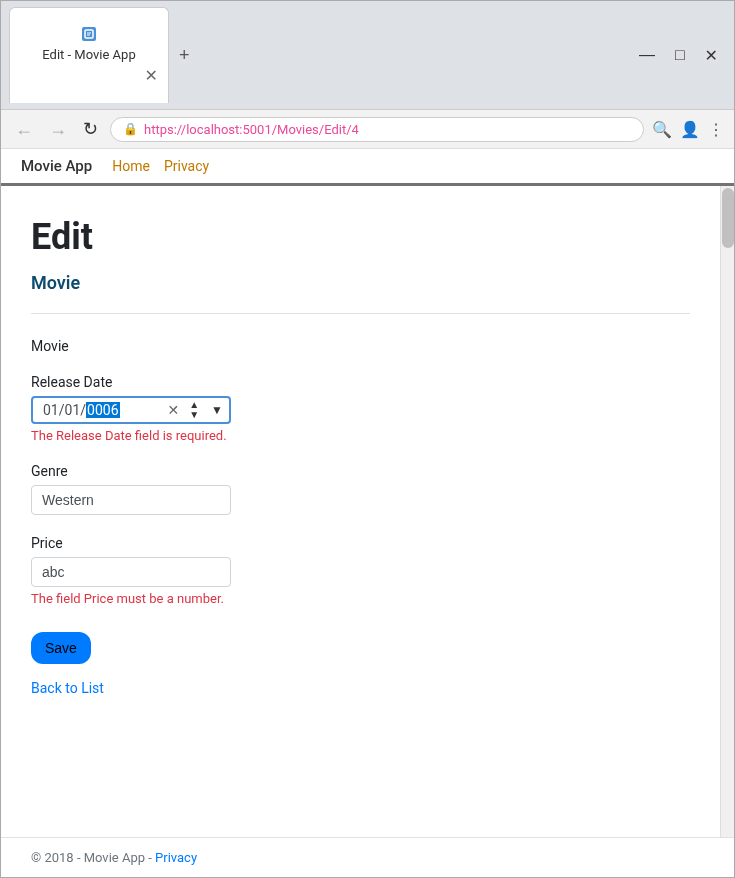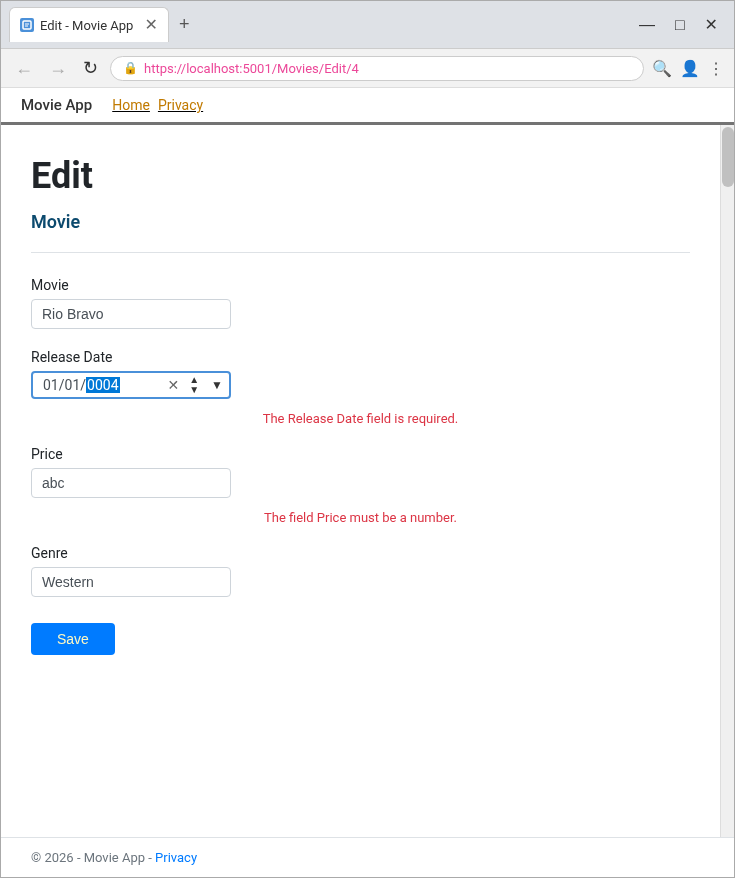--- a/index.html
+++ b/index.html
@@ -29,27 +29,28 @@
       align-items: center;
       gap: 4px;
       flex: 1;
     }
 
     .tab {
       display: flex;
       align-items: center;
       background: #fff;
       border-radius: 6px 6px 0 0;
-      padding: 9px 10px;
+      padding: 19px 10px;
       gap: 6px;
       font-size: 13px;
       color: #333;
       border: 1px solid #ccc;
       border-bottom: none;
       min-width: 160px;
+      flex-direction: column;
     }
 
     .tab-favicon {
       width: 14px;
       height: 14px;
       background: #4a90d9;
       border-radius: 2px;
       display: flex;
       align-items: center;
       justify-content: center;
@@ -153,22 +154,21 @@
     }
 
     .nav-brand {
       font-size: 15px;
       font-weight: 500;
       color: #333;
     }
 
     .nav-links {
       display: flex;
-      gap: 8px;
-      text-decoration: underline;
+      gap: 14px;
     }
 
     .nav-link {
       color: #c17a00;
       text-decoration: none;
       font-size: 14px;
     }
 
     
     .content-wrapper {
@@ -264,30 +264,29 @@
       border: none;
       cursor: pointer;
       color: #333;
       font-size: 12px;
       padding: 0 6px;
     }
 
     .validation-error {
       color: #dc3545;
       font-size: 13px;
-      margin-top: 12px;
-      text-align: center;
+      margin-top: 4px;
     }
 
     .btn-primary {
       background: #007bff;
-      color: #fef9c3;
-      border: none;
-      border-radius: 4px;
-      padding: 8px 26px;
+      color: #000000;
+      border: none;
+      border-radius: 12px;
+      padding: 8px 14px;
       font-size: 14px;
       cursor: pointer;
       margin-top: 6px;
       margin-bottom: 16px;
     }
 
     .back-link {
       display: block;
       color: #007bff;
       text-decoration: none;
@@ -380,64 +379,64 @@
 
         <h1>Edit</h1>
         <h4>Movie</h4>
         <hr>
 
         <form>
 
           
           <div class="form-group">
             <label class="form-label">Movie</label>
-            <input class="form-control" type="text" value="Rio Bravo" style="">
           </div>
 
           
           <div class="form-group">
             <label class="form-label">Release Date</label>
             <div class="date-input-wrapper">
               <div class="date-display">
                 <span class="date-normal">01/01/</span>
-                  <span class="date-selected-part">0004</span>
+                  <span class="date-selected-part">0006</span>
               </div>
               <button class="date-clear-btn" type="button">✕</button>
               <button class="date-dropdown-btn" type="button">
                 <div style="font-size:10px; line-height:1; color:#333;">▲<br>▼</div>
               </button>
               <button class="date-dropdown-btn" type="button">▼</button>
             </div>
             <div class="validation-error">The Release Date field is required.</div>
           </div>
 
           
           <div class="form-group">
+            <label class="form-label">Genre</label>
+            <input class="form-control" type="text" value="Western" style="">
+          </div>
+
+          
+          <div class="form-group">
             <label class="form-label">Price</label>
             <input class="form-control" type="text" value="abc" style="">
             <div class="validation-error">The field Price must be a number.</div>
           </div>
 
           
-          <div class="form-group">
-            <label class="form-label">Genre</label>
-            <input class="form-control" type="text" value="Western" style="">
-          </div>
-
-          
           <button class="btn-primary" type="submit">Save</button>
 
         </form>
 
+        <a class="back-link" href="#">Back to List</a>
 
       </div>
 
       <div class="scrollbar-track">
         <div class="scrollbar-thumb"></div>
       </div>
     </div>
 
     <div class="page-footer">
-      <span>© 2026 - Movie App - </span><a class="footer-privacy" href="#">Privacy</a>
+      <span>© 2018 - Movie App - </span><a class="footer-privacy" href="#">Privacy</a>
     </div>
 
   </div>
 </div>
 
 </body></html>

